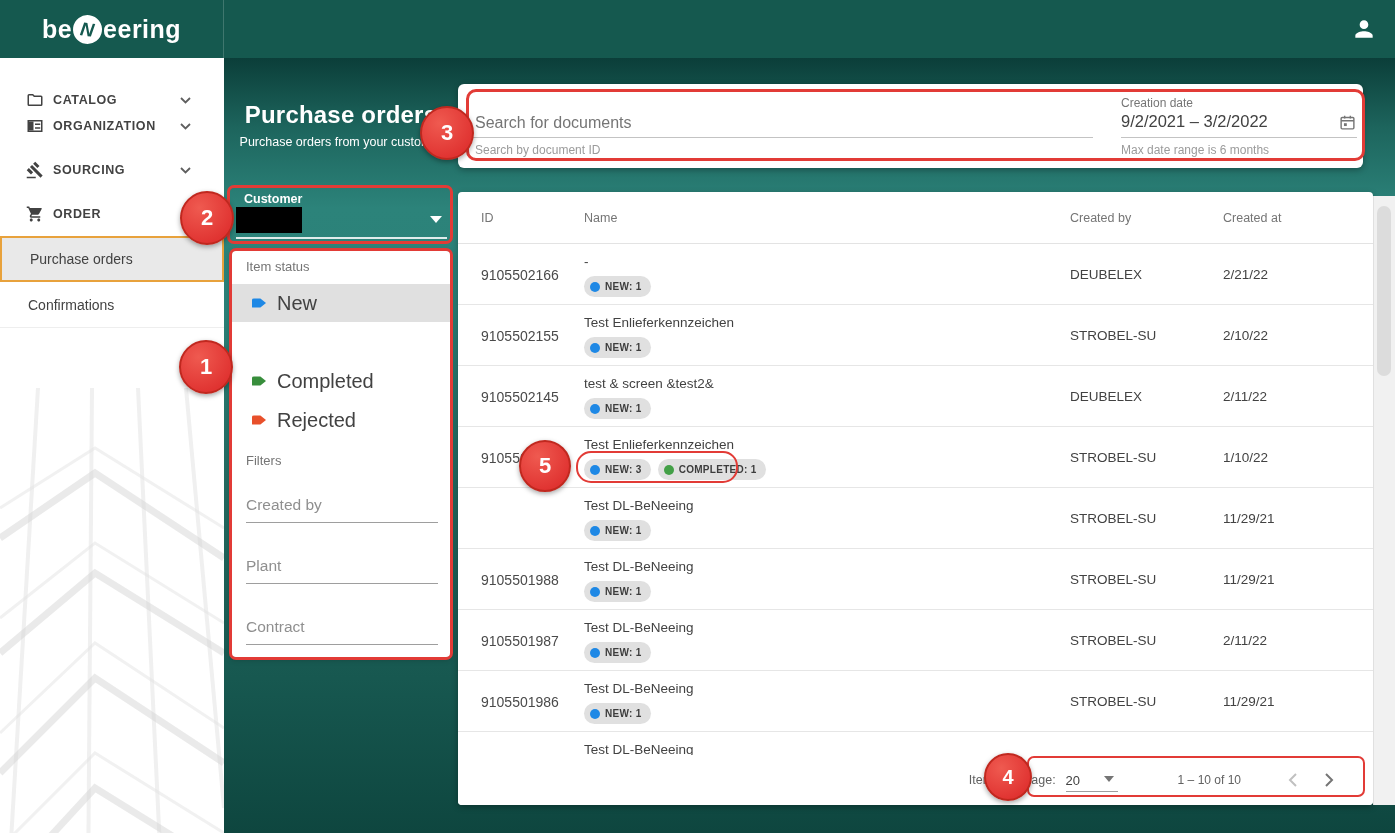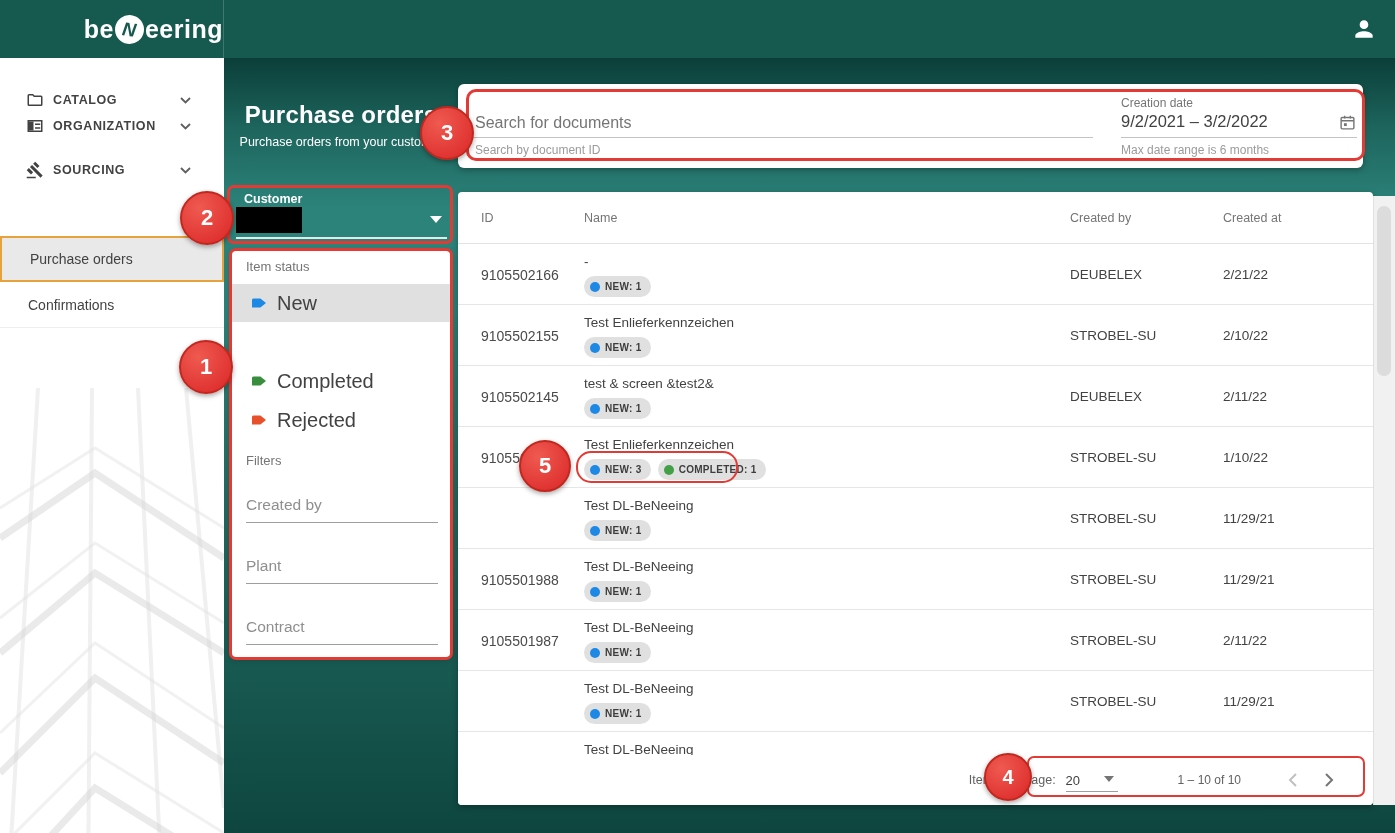--- a/index.html
+++ b/index.html
@@ -3,21 +3,21 @@
 <meta charset="utf-8">
 <style>
   * { margin:0; padding:0; box-sizing:border-box; }
   html,body { width:1395px; height:833px; overflow:hidden; }
   body { font-family:"Liberation Sans", sans-serif; background:#0e463f; }
   .abs { position:absolute; }
   .app { position:relative; width:1395px; height:833px; overflow:hidden; }
 
   
   .topbar { left:0; top:0; width:1395px; height:58px; background:#15594f; z-index:6; }
-  .topbar .logo-wrap { left:0; top:0; width:224px; height:58px; display:flex; align-items:center; justify-content:flex-end; border-right:1px solid rgba(255,255,255,.18); }
+  .topbar .logo-wrap { left:0; top:0; width:224px; height:58px; display:flex; align-items:center; justify-content:center; border-right:1px solid rgba(255,255,255,.18); }
   .logo { color:#fff; font-size:25px; font-weight:bold; letter-spacing:.5px; display:flex; align-items:center; }
   .logo .ncirc { display:inline-flex; width:29px; height:29px; border-radius:50%; background:#fff; color:#15594f; align-items:center; justify-content:center; font-size:19px; font-style:italic; font-weight:bold; margin:0 1px; transform:rotate(8deg); }
   .user-btn { right:18px; top:16px; width:26px; height:26px; }
 
   
   .sidebar { left:0; top:58px; width:224px; height:775px; background:#ffffff; z-index:5; overflow:hidden; }
   .nav-item { position:absolute; left:0; width:224px; height:44px; display:flex; align-items:center; cursor:pointer; }
   .nav-item .nicon { width:18px; height:18px; margin-left:26px; flex:0 0 18px; }
   .nav-item .nlabel { margin-left:9px; font-size:12.5px; font-weight:bold; color:#424242; letter-spacing:.6px; }
   .nav-item .chev { position:absolute; right:33px; top:19px; }
@@ -167,20 +167,29 @@
           <path fill="none" stroke="#424242" stroke-width="2" d="M3 5h18v14H3z"></path>
           <path fill="#424242" d="M4 6h6v12H4z"></path>
           <path stroke="#424242" stroke-width="2" d="M12 9.5h7M12 14.5h7"></path>
         </svg>
       <span class="nlabel">ORGANIZATION</span>
       <svg class="chev" width="11" height="7" viewBox="0 0 11 7">
           <polyline points="1,1 5.5,5.5 10,1" fill="none" stroke="#5f5f5f" stroke-width="1.8"></polyline>
         </svg>
     </div>
 
+    <div class="nav-item" style="top:134px;">
+      <svg class="nicon" viewBox="0 0 24 24">
+          <path fill="#424242" d="M7 18c-1.1 0-2 .9-2 2s.9 2 2 2 2-.9 2-2-.9-2-2-2zm10 0c-1.1 0-2 .9-2 2s.9 2 2 2 2-.9 2-2-.9-2-2-2zM1 2v2h2l3.6 7.59-1.35 2.45c-.16.28-.25.61-.25.96 0 1.1.9 2 2 2h12v-2H7.42c-.14 0-.25-.11-.25-.25l.03-.12.9-1.63h7.45c.75 0 1.41-.41 1.75-1.03l3.58-6.49A1 1 0 0 0 20 4H5.21l-.94-2H1z"></path>
+        </svg>
+      <span class="nlabel">ORDER</span>
+      <svg class="chev" width="11" height="7" viewBox="0 0 11 7">
+          <polyline points="1,5.5 5.5,1 10,5.5" fill="none" stroke="#5f5f5f" stroke-width="1.8"></polyline>
+        </svg>
+    </div>
 
     <div class="subitem selected" style="top:178px;">
       <span>Purchase orders</span>
     </div>
     <div class="subitem plain" style="top:224px;">
       <span>Confirmations</span>
     </div>
   </aside>
 
   <div class="abs page-title">Purchase orders</div>
@@ -334,20 +343,21 @@
           <span class="badge">
             <i class="dot dot-new"></i>
             <b>NEW: 1</b>
           </span>
         </span>
       <span class="c-by">STROBEL-SU</span>
       <span class="c-at">2/11/22</span>
     </div>
 
     <div class="t-row" style="top:479px;">
+      <span class="c-id">9105501986</span>
       <span class="c-name">Test DL-BeNeeing</span>
       <span class="c-badges">
           <span class="badge">
             <i class="dot dot-new"></i>
             <b>NEW: 1</b>
           </span>
         </span>
       <span class="c-by">STROBEL-SU</span>
       <span class="c-at">11/29/21</span>
     </div>

